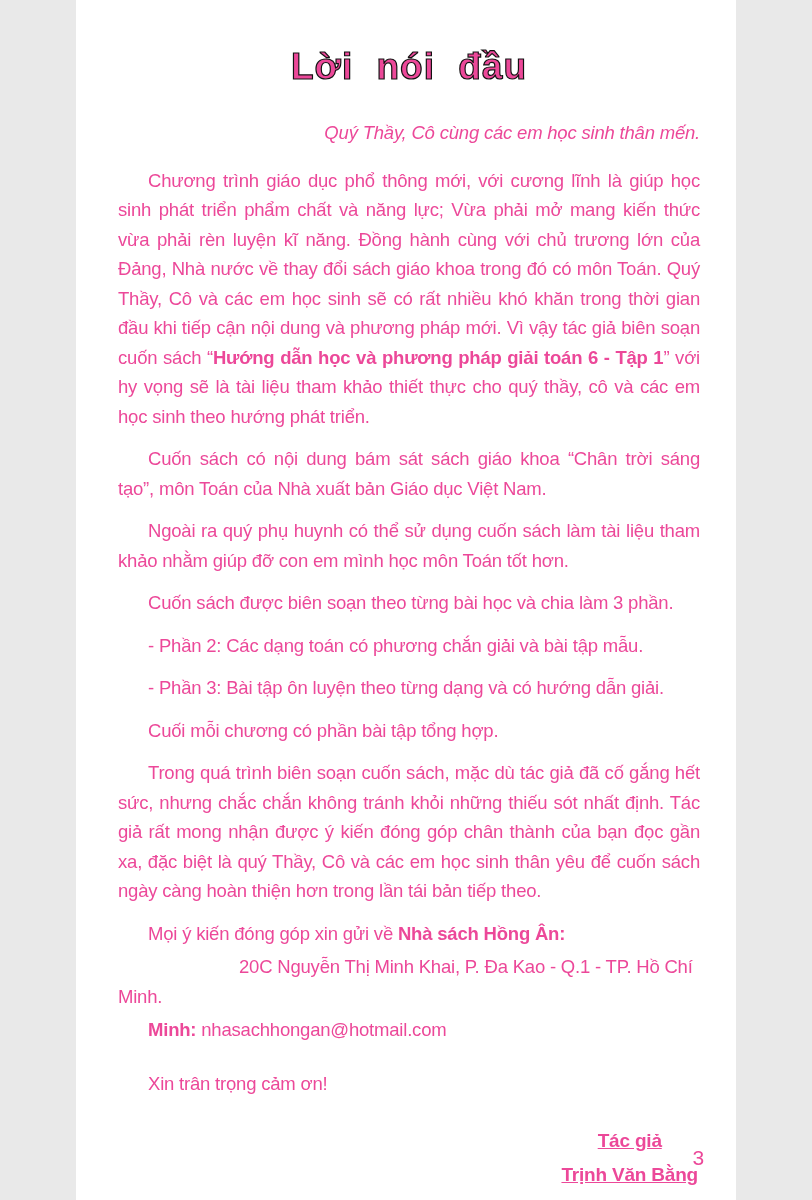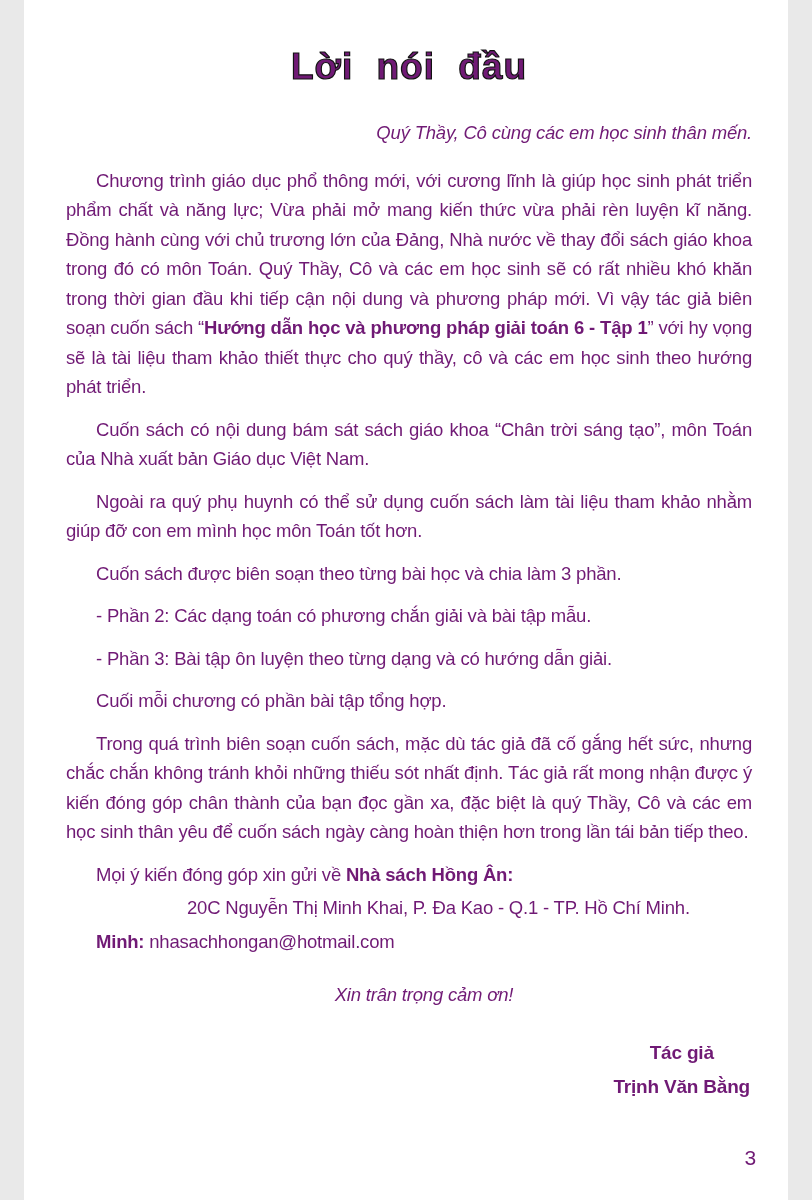--- a/index.html
+++ b/index.html
@@ -2,25 +2,25 @@
 <html lang="vi"><head>
 <meta charset="utf-8">
 <style>
   html, body {
     margin: 0;
     padding: 0;
     background: #e9e9e9;
   }
   .page {
     position: relative;
-    width: 764px;
+    width: 660px;
     height: 1200px;
     margin: 0 auto;
     background: #ffffff;
-    color: #701a75;
+    color: #ec4899;
     font-family: "Liberation Sans", sans-serif;
     overflow: hidden;
     box-sizing: border-box;
     padding: 38px 36px 0 42px;
     letter-spacing: -0.2px;
   }
   .title {
     font-size: 37px;
     font-weight: bold;
     text-align: center;
@@ -48,28 +48,28 @@
   .bold { font-weight: bold; }
   .address {
     text-indent: 121px;
     text-align: left;
     margin-top: 4px;
     margin-bottom: 4px;
   }
   .contact-line { margin-bottom: 4px; }
   .email-line { margin-top: 4px; }
   .thanks {
-    font-style: italic;
-    text-align: center;
+    text-align: left;
     margin-top: 24px;
   }
   .signature {
     margin-top: 26px;
     display: flex;
     justify-content: flex-end;
+    text-decoration: underline;
   }
   .signature-inner {
     text-align: center;
     font-weight: bold;
     font-size: 19px;
     line-height: 34px;
     margin-right: 2px;
   }
   .page-number {
     position: absolute;

